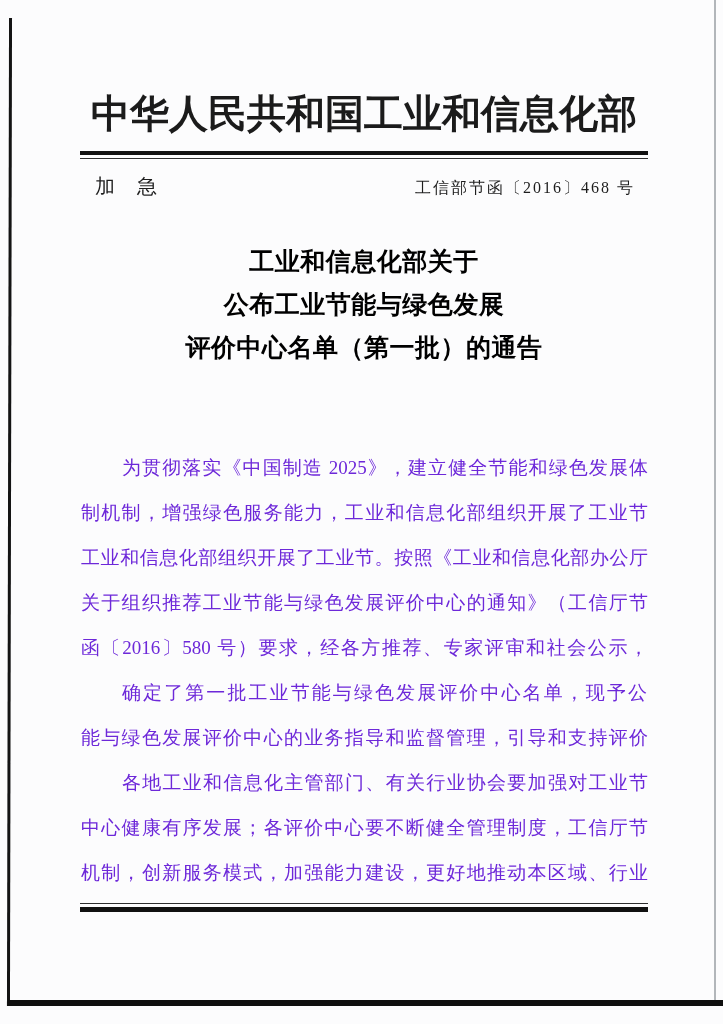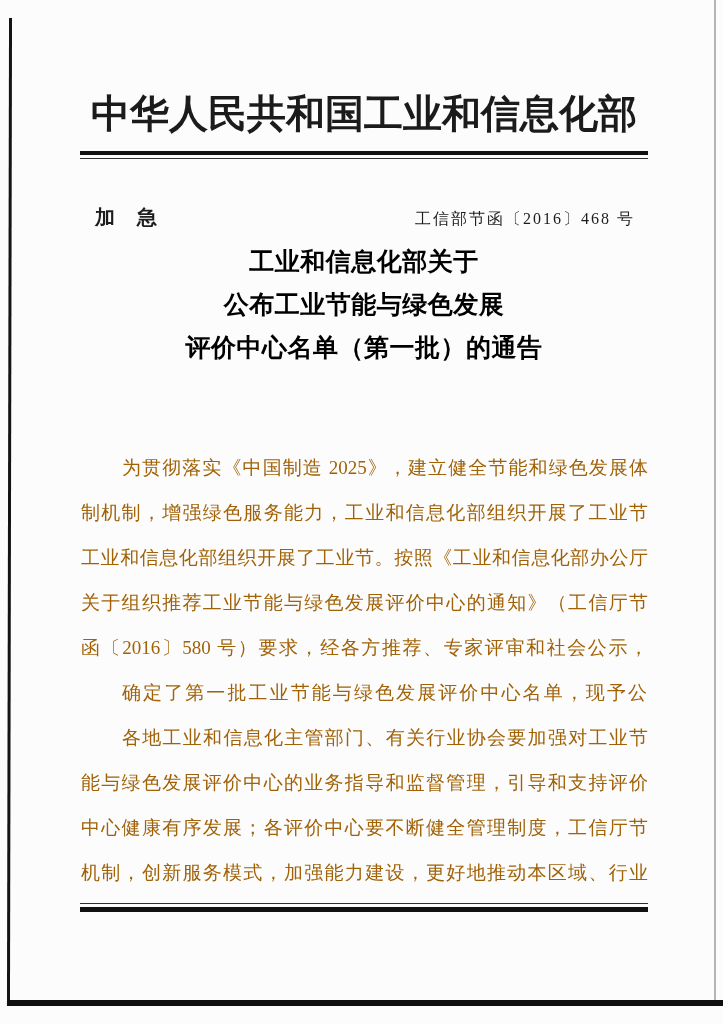--- a/index.html
+++ b/index.html
@@ -81,24 +81,23 @@
     top: 174px;
     left: 95px;
     width: 540px;
     display: flex;
     justify-content: space-between;
     align-items: baseline;
     font-size: 20px;
     line-height: 24px;
   }
   .urgency {
-    font-weight: bold;
+    font-weight: normal;
     letter-spacing: 1px;
     white-space: nowrap;
-    margin-top: 31px;
   }
   .doc-number {
     letter-spacing: 2px;
     white-space: nowrap;
     font-size: 16px;
   }
 
   
   .notice-title {
     position: absolute;
@@ -113,21 +112,21 @@
     color: #000000;
   }
 
   
   .body-text {
     position: absolute;
     top: 445px;
     left: 81px;
     width: 567px;
     font-size: 19px;
-    color: #a16207;
+    color: #6d28d9;
   }
   .b-line {
     height: 45px;
     line-height: 45px;
     text-align: justify;
     text-align-last: justify;
     overflow: hidden;
   }
   .b-line.indent { text-indent: 41px; }
   .b-line.end {
@@ -161,22 +160,22 @@
     <div>评价中心名单（第一批）的通告</div>
   </div>
 
   <div class="body-text">
     <div class="b-line indent">为贯彻落实《中国制造 2025》，建立健全节能和绿色发展体</div>
     <div class="b-line">制机制，增强绿色服务能力，工业和信息化部组织开展了工业节</div>
     <div class="b-line">工业和信息化部组织开展了工业节。按照《工业和信息化部办公厅</div>
     <div class="b-line">关于组织推荐工业节能与绿色发展评价中心的通知》（工信厅节</div>
     <div class="b-line">函〔2016〕580 号）要求，经各方推荐、专家评审和社会公示，</div>
     <div class="b-line end">确定了第一批工业节能与绿色发展评价中心名单，现予公布。</div>
+    <div class="b-line">能与绿色发展评价中心的业务指导和监督管理，引导和支持评价</div>
     <div class="b-line indent">各地工业和信息化主管部门、有关行业协会要加强对工业节</div>
-    <div class="b-line">能与绿色发展评价中心的业务指导和监督管理，引导和支持评价</div>
     <div class="b-line">中心健康有序发展；各评价中心要不断健全管理制度，工信厅节</div>
     <div class="b-line">机制，创新服务模式，加强能力建设，更好地推动本区域、行业</div>
   </div>
 
   <div class="rule rule-footer-thin"></div>
   <div class="rule rule-footer-thick"></div>
 
 </div>
 
 </body></html>

